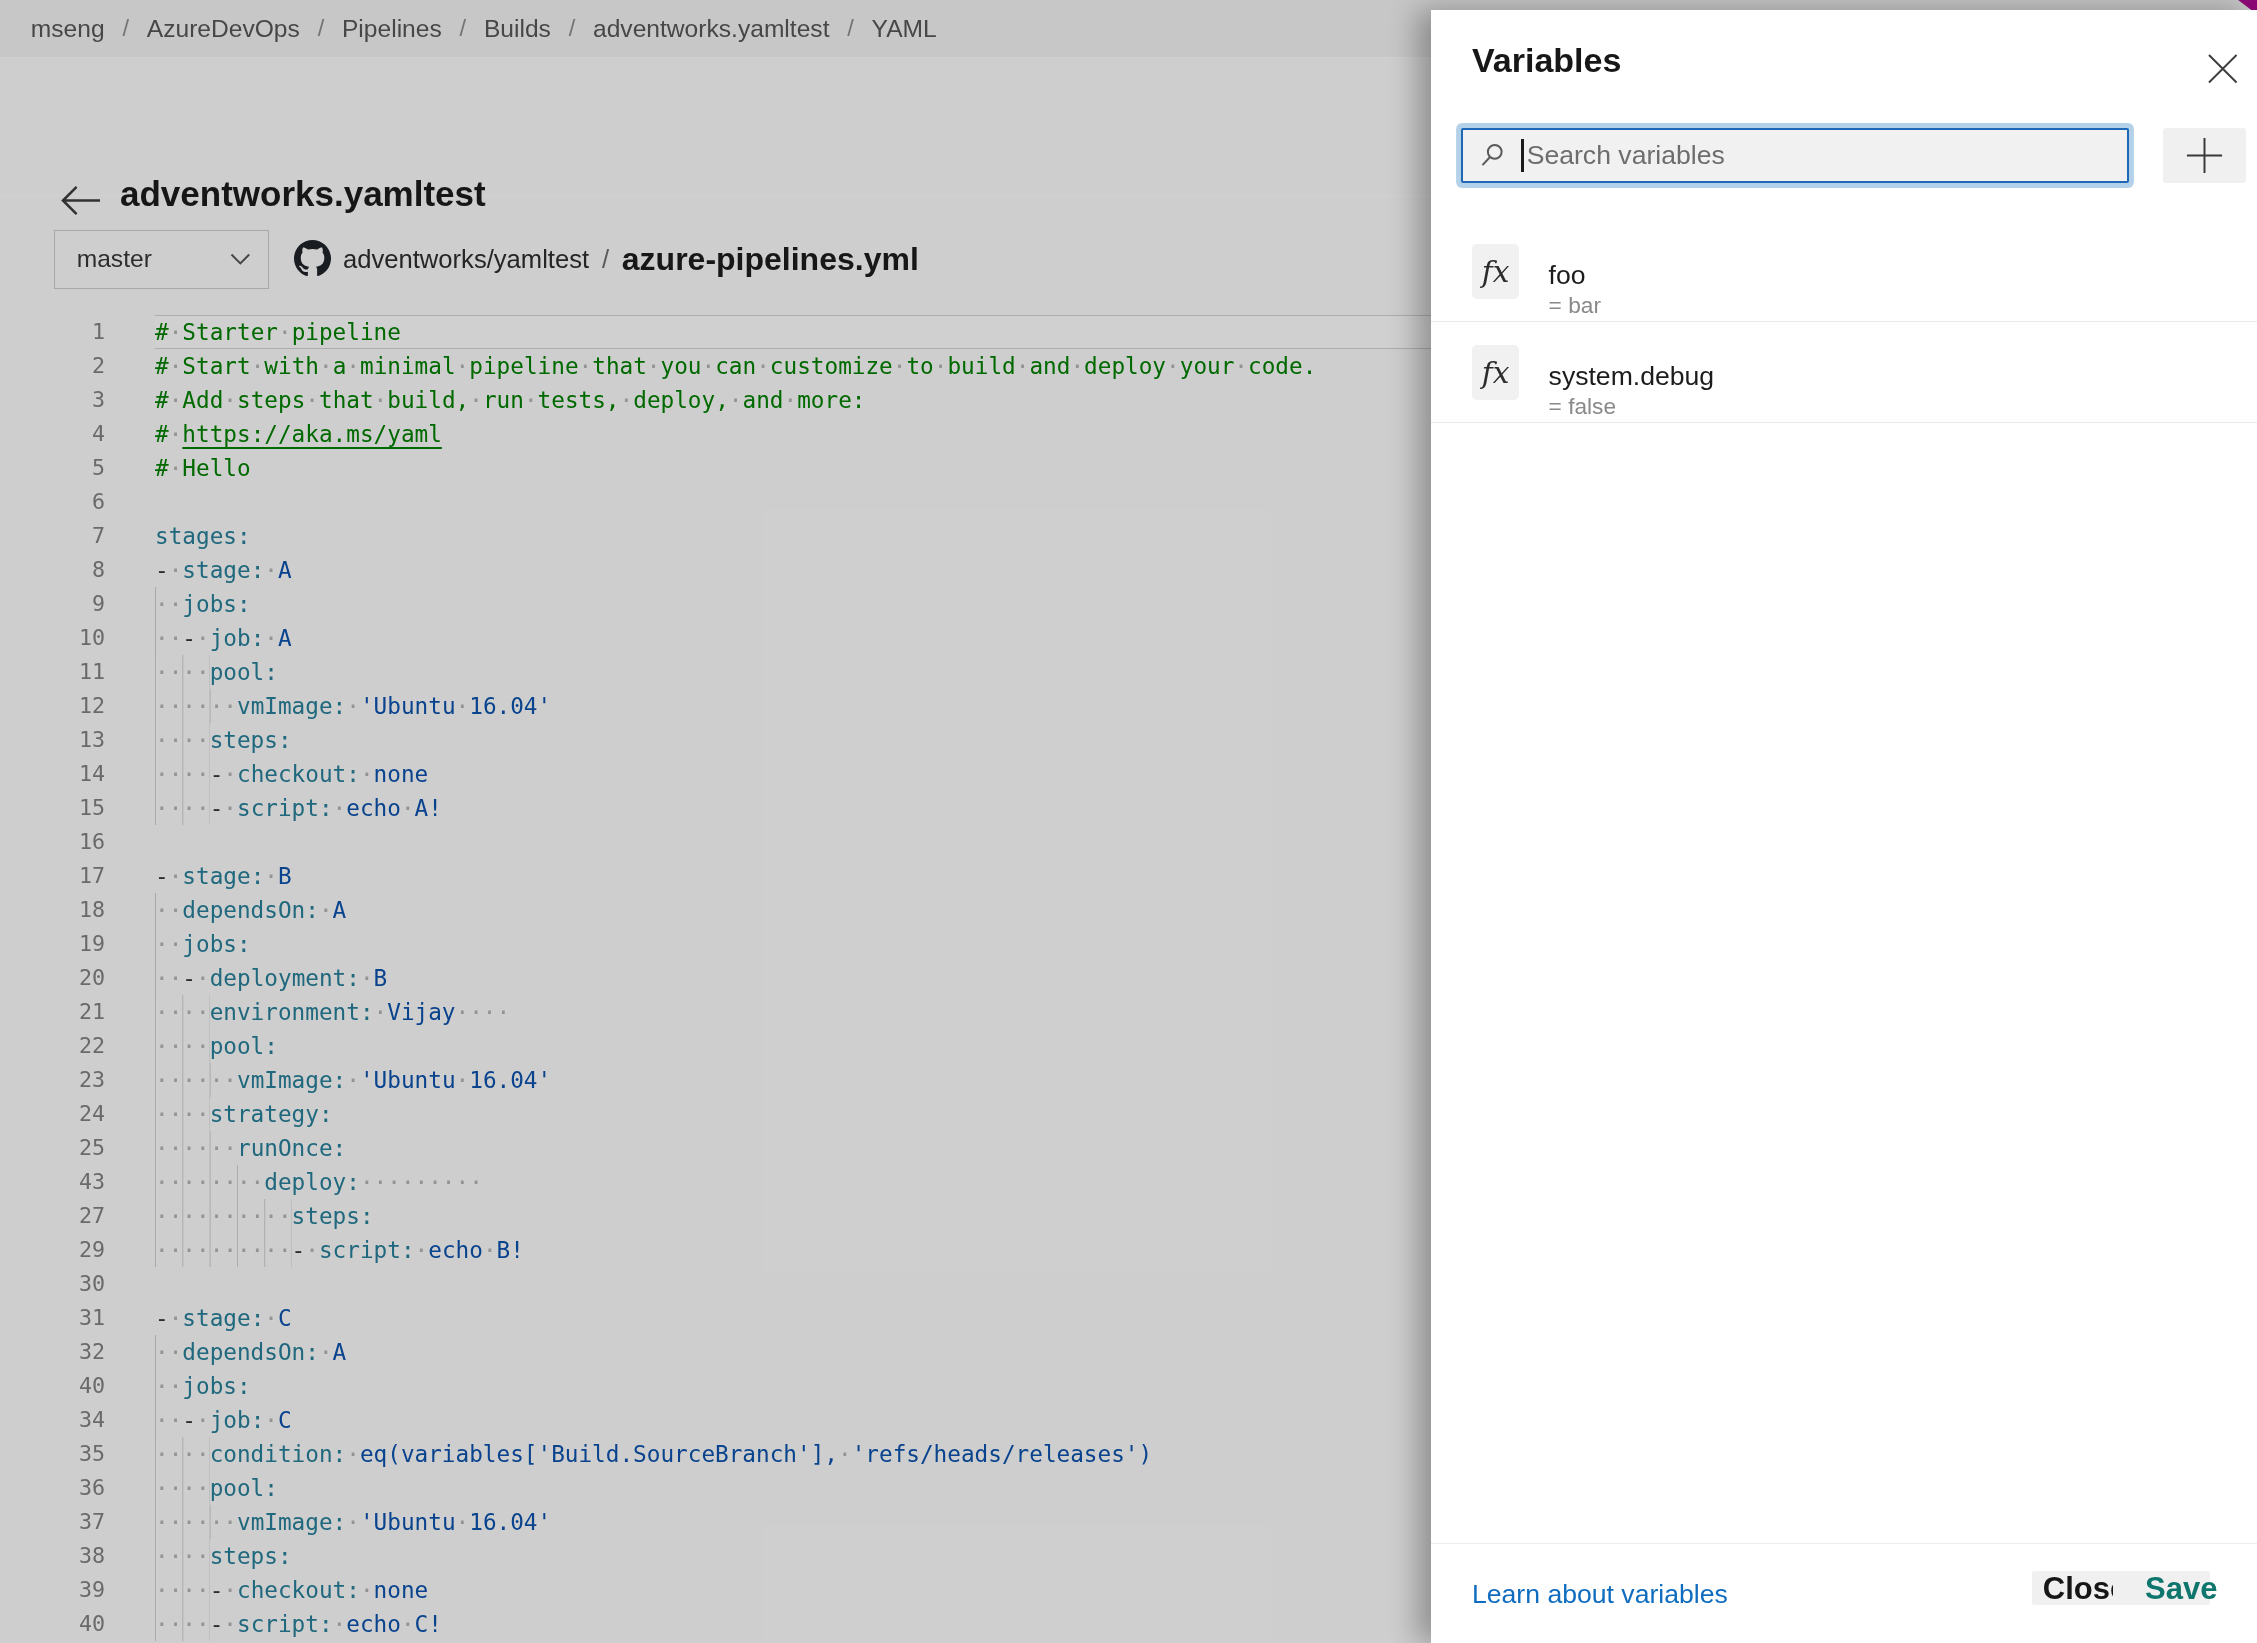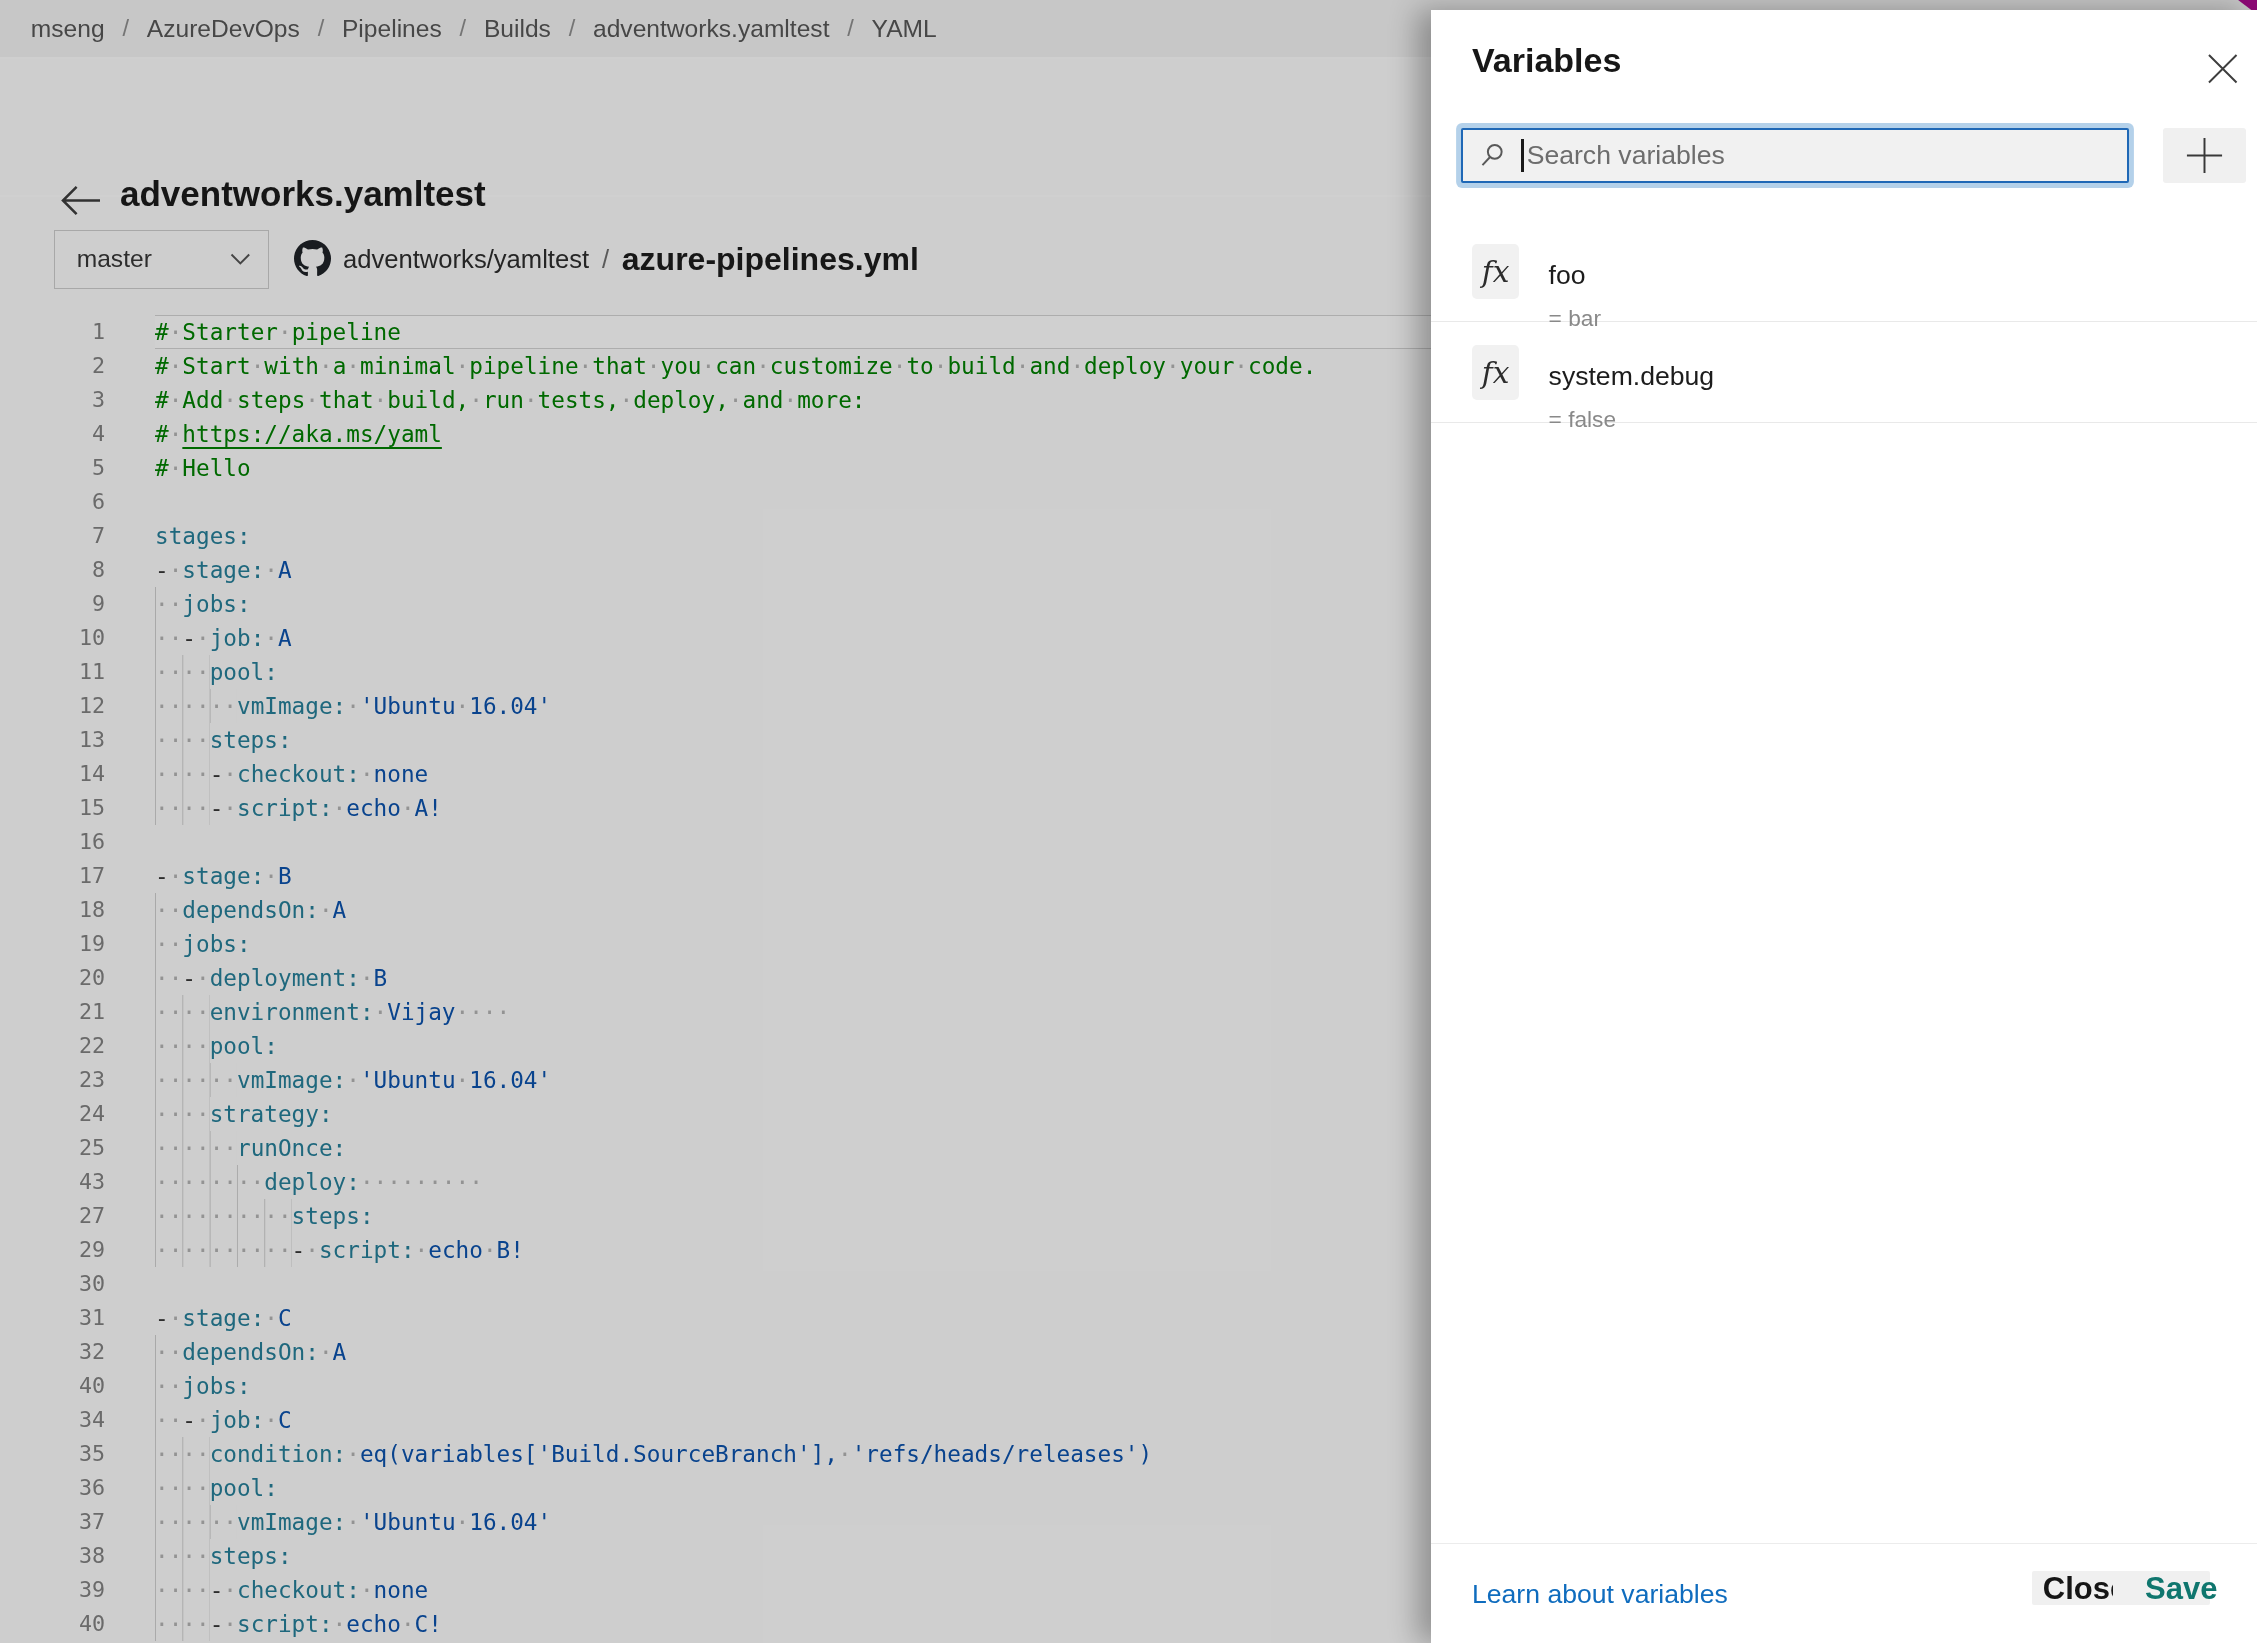--- a/index.html
+++ b/index.html
@@ -77,21 +77,21 @@
   .add-btn { position:absolute; left:732px; top:118px; width:83px; height:55px;
     background:#f0f0f0; border:none; border-radius:3px; cursor:pointer;
     display:flex; align-items:center; justify-content:center; }
   .varlist { position:absolute; left:0; right:0; top:211px; }
   .vrow { height:101px; padding:23.6px 0 0 41px; border-bottom:1.5px solid #e9e9e9;
     display:flex; gap:29.6px; cursor:pointer; }
   .fx-chip { width:47px; height:55px; flex:none; background:#f1f1f1; border-radius:4.9px;
     display:flex; align-items:center; justify-content:center;
     font-family:"DejaVu Serif", serif; font-style:italic; font-size:29.6px; color:#2c2c2c; }
   .vname { font-size:26.6px; color:#1c1c1c; line-height:29.6px; margin-top:17px; }
-  .vval  { font-size:22.7px; color:#898989; margin-top:14px; }
+  .vval  { font-size:22.7px; color:#898989; margin-top:1px; }
   .panel-footer { position:absolute; left:0; right:0; bottom:0; height:100px;
     border-top:1.5px solid #ececec; }
   .learn-link { position:absolute; left:41px; top:35px; font-size:26.6px; color:#0f6cbe;
     text-decoration:none; cursor:pointer; }
   .btn { position:absolute; top:26.6px; height:34px; border:none; border-radius:2px;
     background:#f0f0f0; font-family:"Liberation Sans", sans-serif;
     font-size:31px; font-weight:600; cursor:pointer; }
   .btn.close { left:601px; width:106px; color:#161616; }
   .btn.save  { left:682px; width:97px;  color:#0f766e; cursor:default;padding-left:32px; }
   svg { display:block; }

